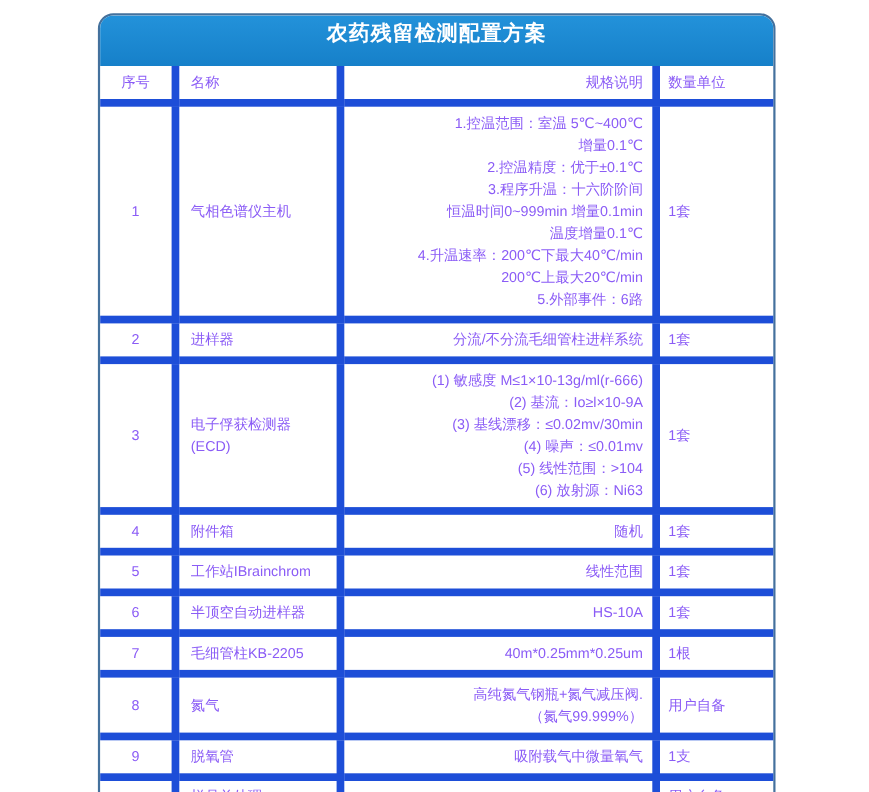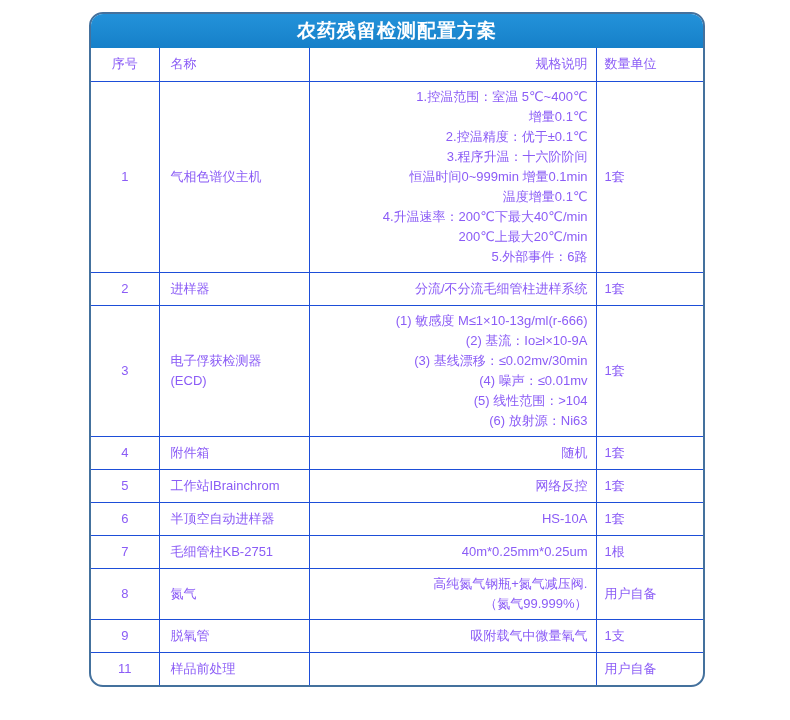--- a/index.html
+++ b/index.html
@@ -16,40 +16,40 @@
     left: 89px;
     top: 12px;
     width: 616px;
     border: 2px solid #44719d;
     border-radius: 14px;
     overflow: hidden;
     background: #ffffff;
     box-sizing: border-box;
   }
   .title-bar {
-    height: 34px;
+    height: 46px;
     line-height: 34px;
     background: linear-gradient(180deg, #2392da 0%, #1680c9 100%);
     color: #ffffff;
     font-size: 19px;
     font-weight: bold;
     text-align: center;
     letter-spacing: 1px;
   }
   table.spec-table {
     width: 100%;
     border-collapse: collapse;
     table-layout: fixed;
     font-size: 13px;
     color: #8b5cf6;
     padding-left: 20px;
   }
   table.spec-table th,
   table.spec-table td {
-    border: 1px solid #1d4ed8;
+    border: 7px solid #1d4ed8;
     vertical-align: middle;
     height: 33px;
     box-sizing: border-box;
     font-weight: normal;
   }
   
   table.spec-table tr > *:first-child { border-left: none; }
   table.spec-table tr > *:last-child  { border-right: none; }
   table.spec-table thead tr > *       { border-top: none; }
   table.spec-table tbody tr:last-child > * { border-bottom: none; }
@@ -116,32 +116,32 @@
         </tr>
         <tr>
           <td class="c-no">4</td>
           <td class="c-name">附件箱</td>
           <td class="c-spec">随机</td>
           <td class="c-qty">1套</td>
         </tr>
         <tr>
           <td class="c-no">5</td>
           <td class="c-name">工作站IBrainchrom</td>
-          <td class="c-spec">网络反控</td>
+          <td class="c-spec">线性范围</td>
           <td class="c-qty">1套</td>
         </tr>
         <tr>
           <td class="c-no">6</td>
           <td class="c-name">半顶空自动进样器</td>
           <td class="c-spec">HS-10A</td>
           <td class="c-qty">1套</td>
         </tr>
         <tr>
           <td class="c-no">7</td>
-          <td class="c-name">毛细管柱KB-2751</td>
+          <td class="c-name">毛细管柱KB-2205</td>
           <td class="c-spec">40m*0.25mm*0.25um</td>
           <td class="c-qty">1根</td>
         </tr>
         <tr>
           <td class="c-no">8</td>
           <td class="c-name">氮气</td>
           <td class="c-spec">高纯氮气钢瓶+氮气减压阀.
 （氮气99.999%）</td>
           <td class="c-qty">用户自备</td>
         </tr>

